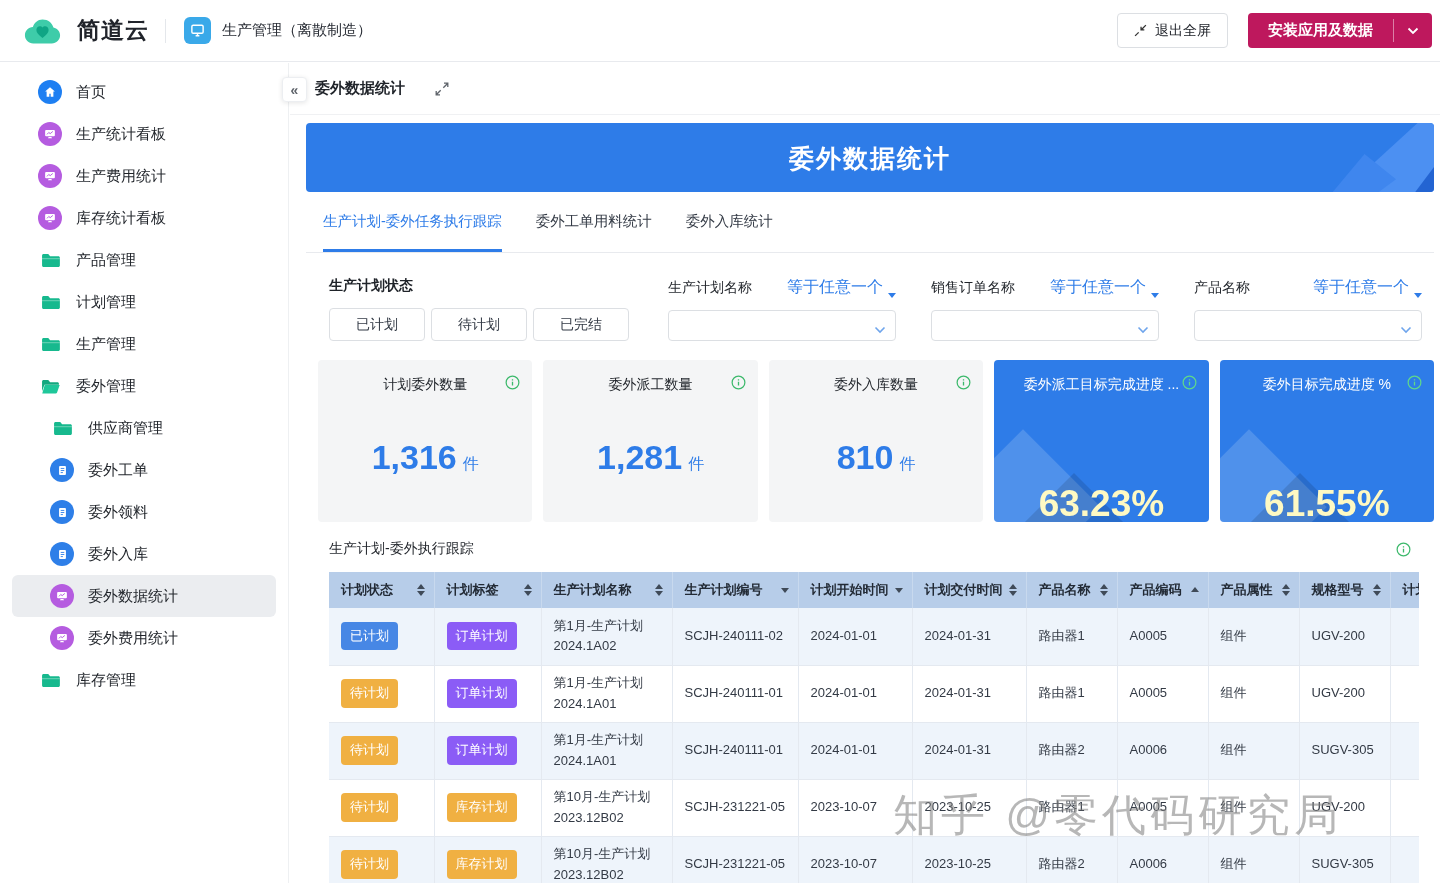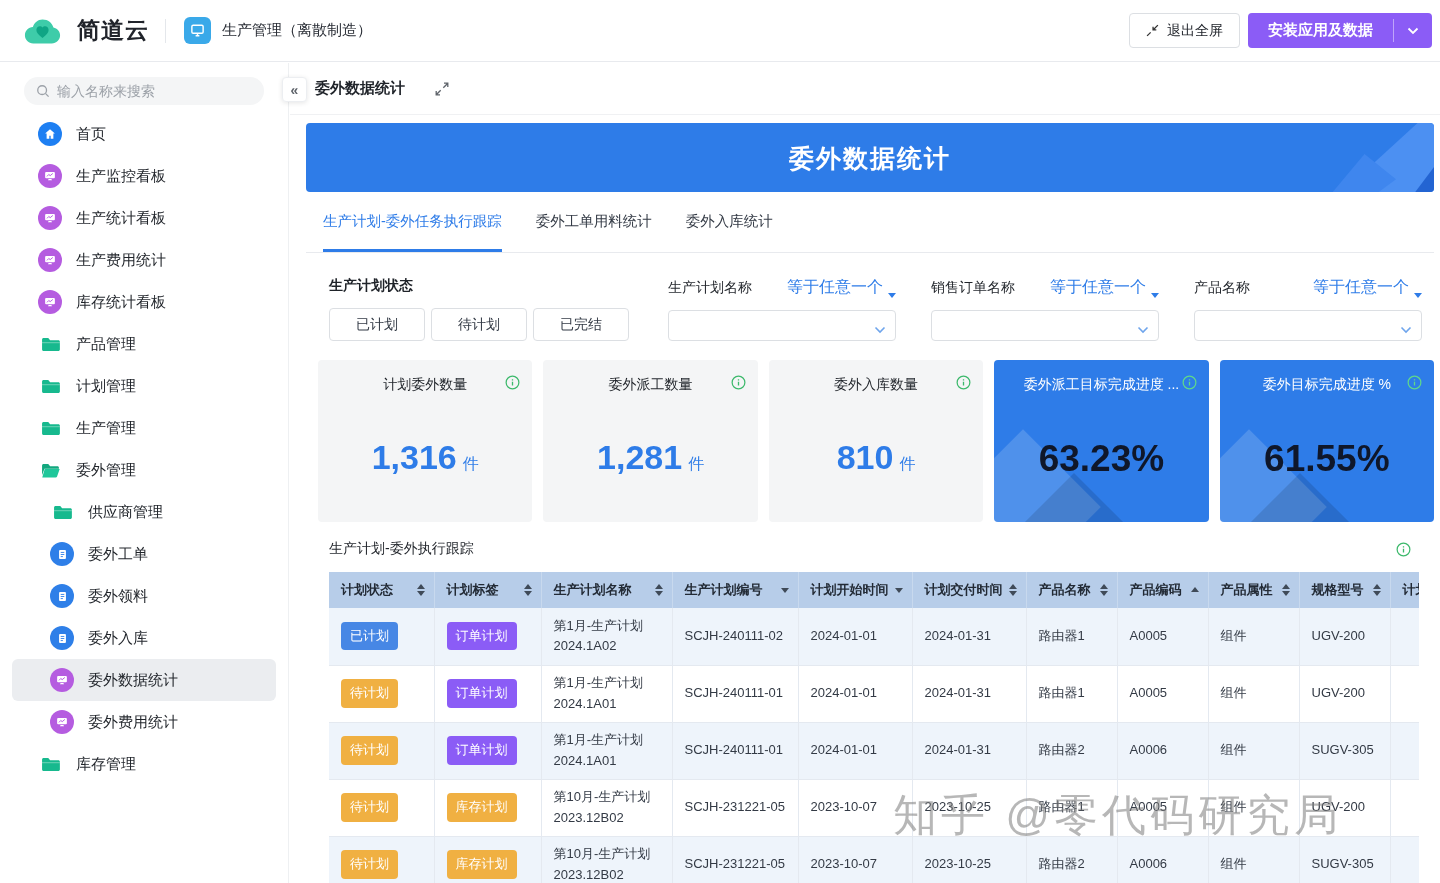--- a/index.html
+++ b/index.html
@@ -8,25 +8,25 @@
 
 
 .topbar { position:fixed; top:0; left:0; width:1440px; height:62px; background:#fff;
   border-bottom:1px solid #E8EAEE; display:flex; align-items:center; z-index:40; }
 .logo-wrap { display:flex; align-items:center; gap:16px; margin-left:24px; }
 .logo-text { font-size:23px; font-weight:700; color:#21242B; letter-spacing:1px; }
 .top-divider { width:1px; height:24px; background:#E4E7EB; margin:0 18px 0 16px; }
 .app-chip { width:27px; height:27px; border-radius:6px; background:#3AA9E9;
   display:flex; align-items:center; justify-content:center; }
 .app-name { font-size:15px; color:#2A2E36; margin-left:11px; }
-.topbar-right { margin-left:auto; display:flex; align-items:center; gap:8px; margin-right:8px; }
+.topbar-right { margin-left:auto; display:flex; align-items:center; gap:20px; margin-right:8px; }
 .exit-btn { height:35px; padding:0 16px; border:1px solid #DCDFE3; border-radius:4px;
   background:#fff; display:flex; align-items:center; gap:8px; font-size:14px; color:#21242B; cursor:pointer; }
 .install-btn { height:35px; display:flex; align-items:stretch; border-radius:4px; overflow:hidden;
-  background:#8b5cf6; color:#fff; cursor:pointer; }
+  background:#be185d; color:#fff; cursor:pointer; }
 .install-main { display:flex; align-items:center; padding:0 20px; font-size:15px; font-weight:700; }
 .install-sep { width:1px; background:rgba(255,255,255,.45); margin:6px 0; }
 .install-caret { width:38px; display:flex; align-items:center; justify-content:center; }
 
 
 .sidebar { position:fixed; top:63px; left:0; width:289px; bottom:0; background:#fff;
   border-right:1px solid #EEF0F2; z-index:20; overflow:hidden; }
 .search-box { margin:14px 24px 6px 24px; height:28px; border-radius:14px; background:#F4F5F6;
   display:flex; align-items:center; padding:0 12px; gap:7px; }
 .search-box input { border:none; outline:none; background:transparent; font-size:14px; width:190px;
@@ -95,21 +95,21 @@
 .cards { margin-top:15px; padding:0 0 0 12px; display:flex; gap:11px; height:162px; }
 .card { flex:1; background:#F4F5F6; border-radius:4px; position:relative; overflow:hidden; }
 .card-title { text-align:center; margin-top:16px; font-size:14px; color:#1F2329; padding:0 32px;
   white-space:nowrap; overflow:hidden; }
 .card-info { position:absolute; right:12px; top:15px; }
 .card-value { position:absolute; top:78px; width:100%; text-align:center; font-size:34px;
   font-weight:600; color:#2E7CE8; }
 .card-unit { font-size:16px; font-weight:400; margin-left:6px; }
 .card.blue { background:#2E7CE8; }
 .card.blue .card-title { color:#fff; padding:0 28px; }
-.card.blue .card-value { color:#0f172a; font-size:37px; }
+.card.blue .card-value { color:#fef9c3; font-size:37px;margin-top:45px; }
 .card.blue .cd1 { position:absolute; left:-26px; bottom:-40px; width:110px; height:110px;
   background:rgba(255,255,255,.16); transform:rotate(45deg); }
 .card.blue .cd2 { position:absolute; left:34px; bottom:-62px; width:92px; height:92px;
   background:rgba(0,0,0,.12); transform:rotate(45deg); }
 
 
 .table-head-row { margin-top:18px; padding:0 23px; display:flex; justify-content:space-between;
   align-items:center; }
 .table-title { font-size:14px; color:#1F2329; }
 .table-wrap { margin:14px 0 0 23px; width:1090px; overflow:hidden; }
@@ -172,50 +172,31 @@
       <span class="install-caret">
         <svg viewBox="0 0 12 8" width="12" height="8" fill="none" stroke="#fff" stroke-width="1.8">
           <path d="M1.5 1.5 6 6l4.5-4.5"></path>
         </svg>
       </span>
     </div>
   </div>
 </div>
 
 <div class="sidebar">
-  <div class="search-box">
-    <span style="display:flex;">
-      <svg viewBox="0 0 16 16" width="14" height="14" fill="none" stroke="#9CA1A8" stroke-width="1.5">
-        <circle cx="7" cy="7" r="5"></circle>
-          <path d="M11 11l3.4 3.4"></path>
-      </svg>
-    </span>
-    <input type="text" placeholder="输入名称来搜索" style="">
-  </div>
   <div class="menu">
 
     <div class="menu-item">
       <span class="icon-circle ic-blue">
         <svg viewBox="0 0 16 16" width="12" height="12" fill="#fff">
             <path d="M8 1.5 1.5 7.2h2v7h3.6v-4h1.8v4h3.6v-7h2z"></path>
           </svg>
       </span>
       <span>首页</span>
     </div>
 
-    <div class="menu-item">
-      <span class="icon-circle ic-purple">
-        <svg viewBox="0 0 16 16" width="12" height="12">
-            <rect x="1.5" y="2.5" width="13" height="8.5" rx="1.4" fill="#fff"></rect>
-            <path d="M4 8.5l2.4-2.6 1.8 1.7 3.6-3" stroke="#B55CE0" stroke-width="1.3" fill="none"></path>
-            <path d="M6.2 12h3.6l.9 1.8H5.3z" fill="#fff"></path>
-          </svg>
-      </span>
-      <span>生产监控看板</span>
-    </div>
 
     <div class="menu-item">
       <span class="icon-circle ic-purple">
         <svg viewBox="0 0 16 16" width="12" height="12">
             <rect x="1.5" y="2.5" width="13" height="8.5" rx="1.4" fill="#fff"></rect>
             <path d="M4 8.5l2.4-2.6 1.8 1.7 3.6-3" stroke="#B55CE0" stroke-width="1.3" fill="none"></path>
             <path d="M6.2 12h3.6l.9 1.8H5.3z" fill="#fff"></path>
           </svg>
       </span>
       <span>生产统计看板</span>

